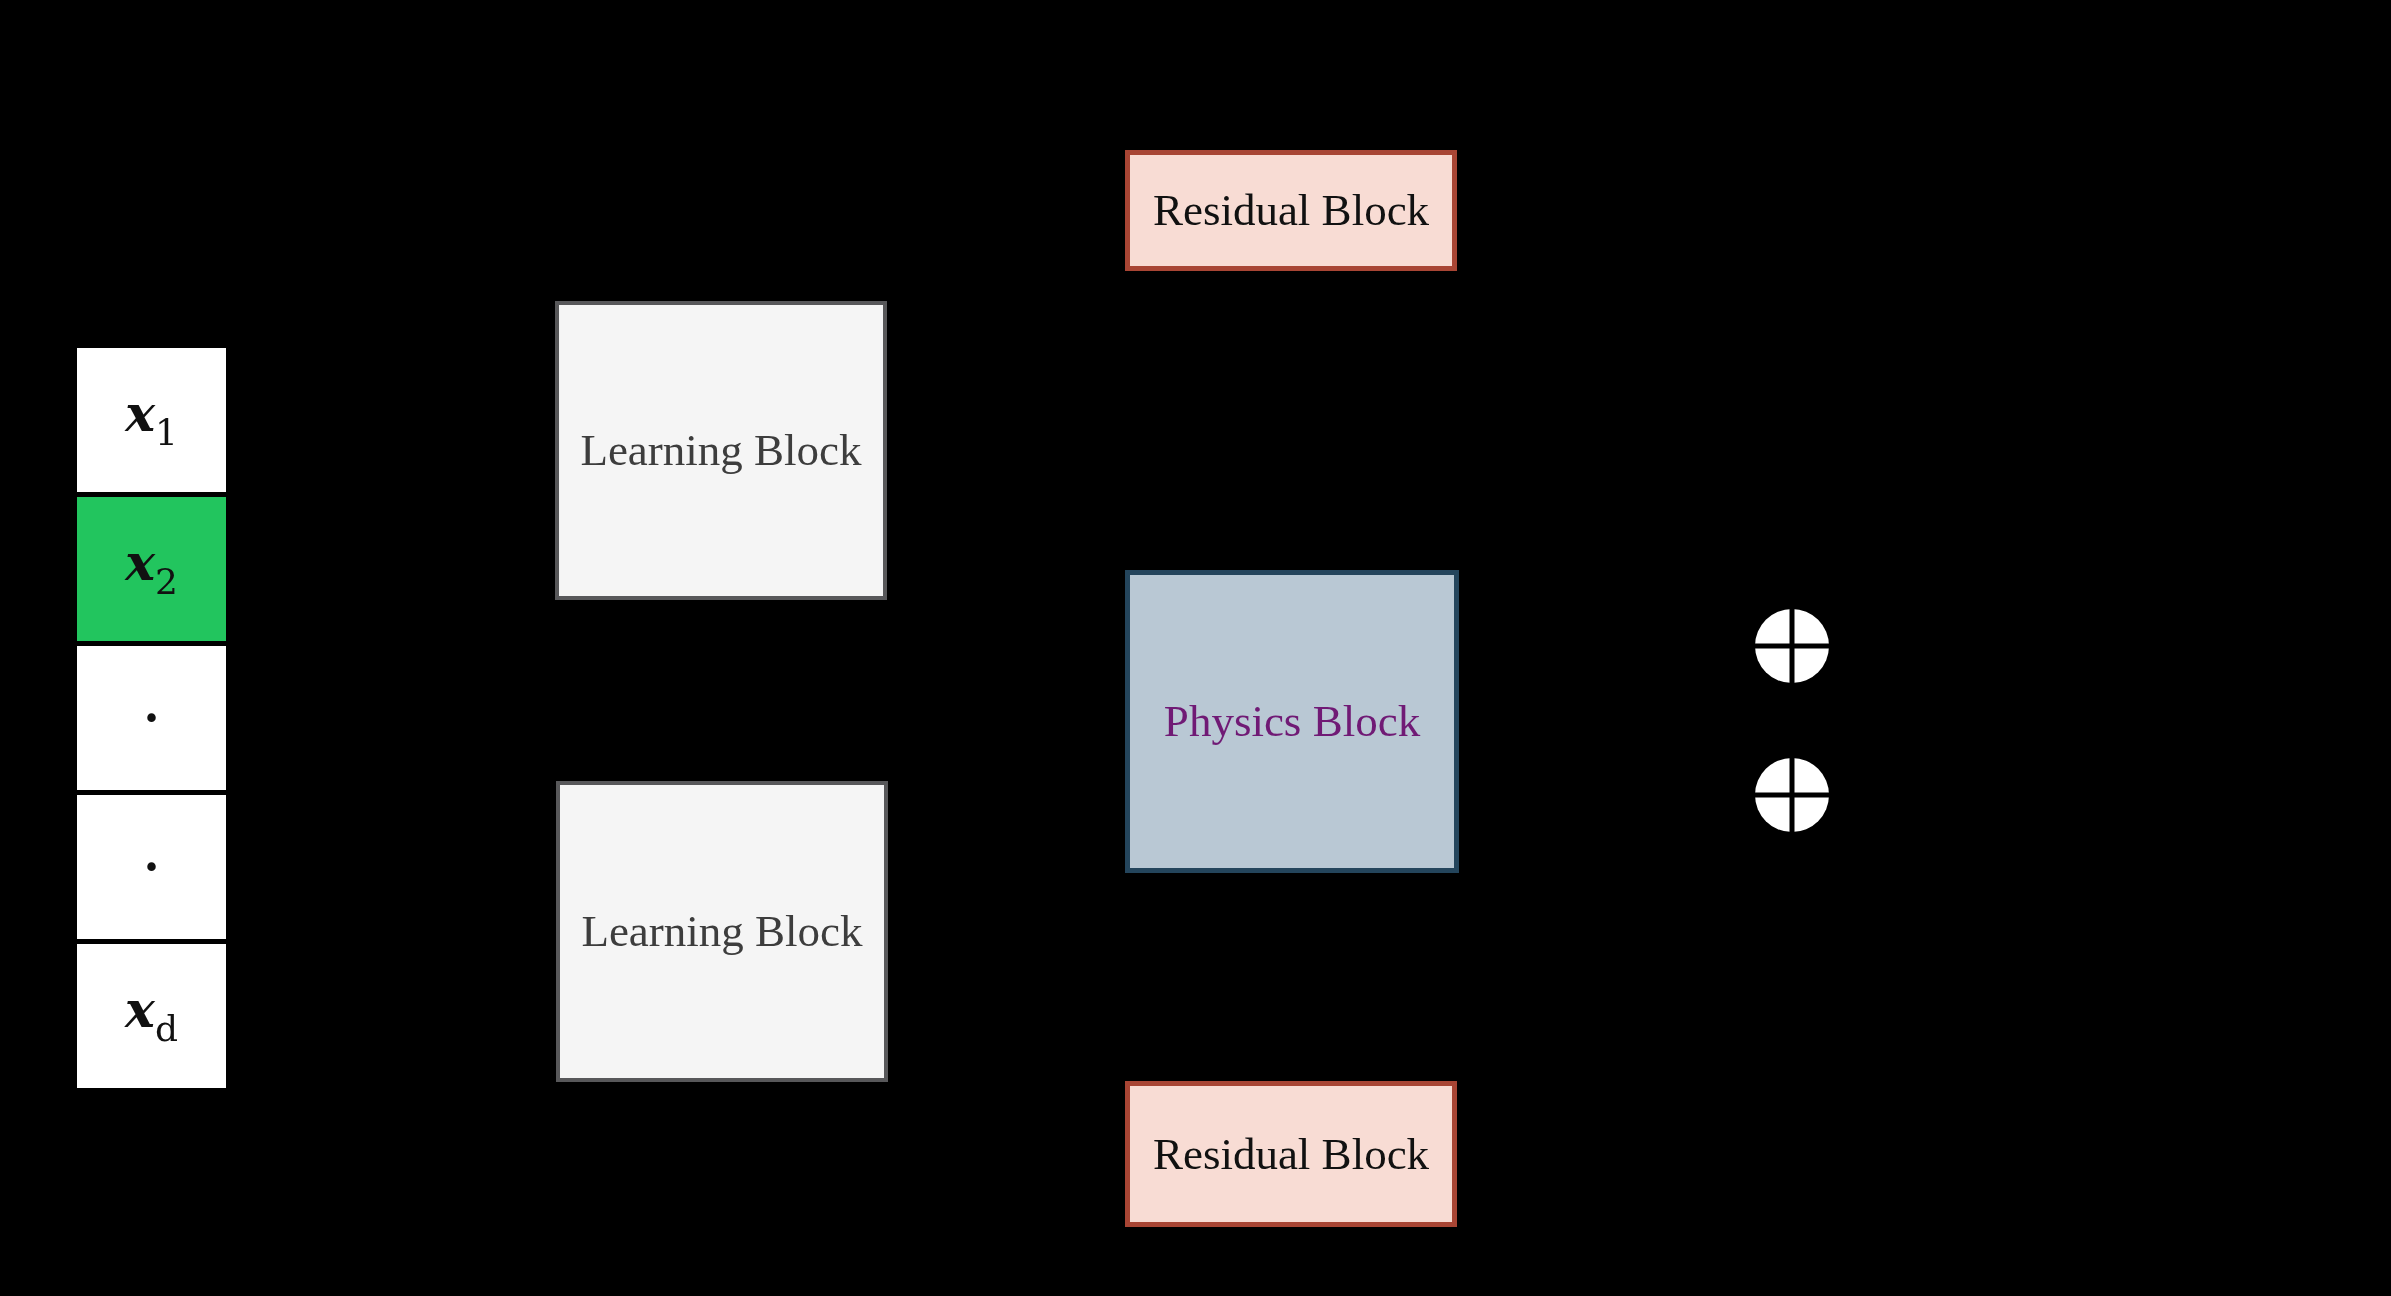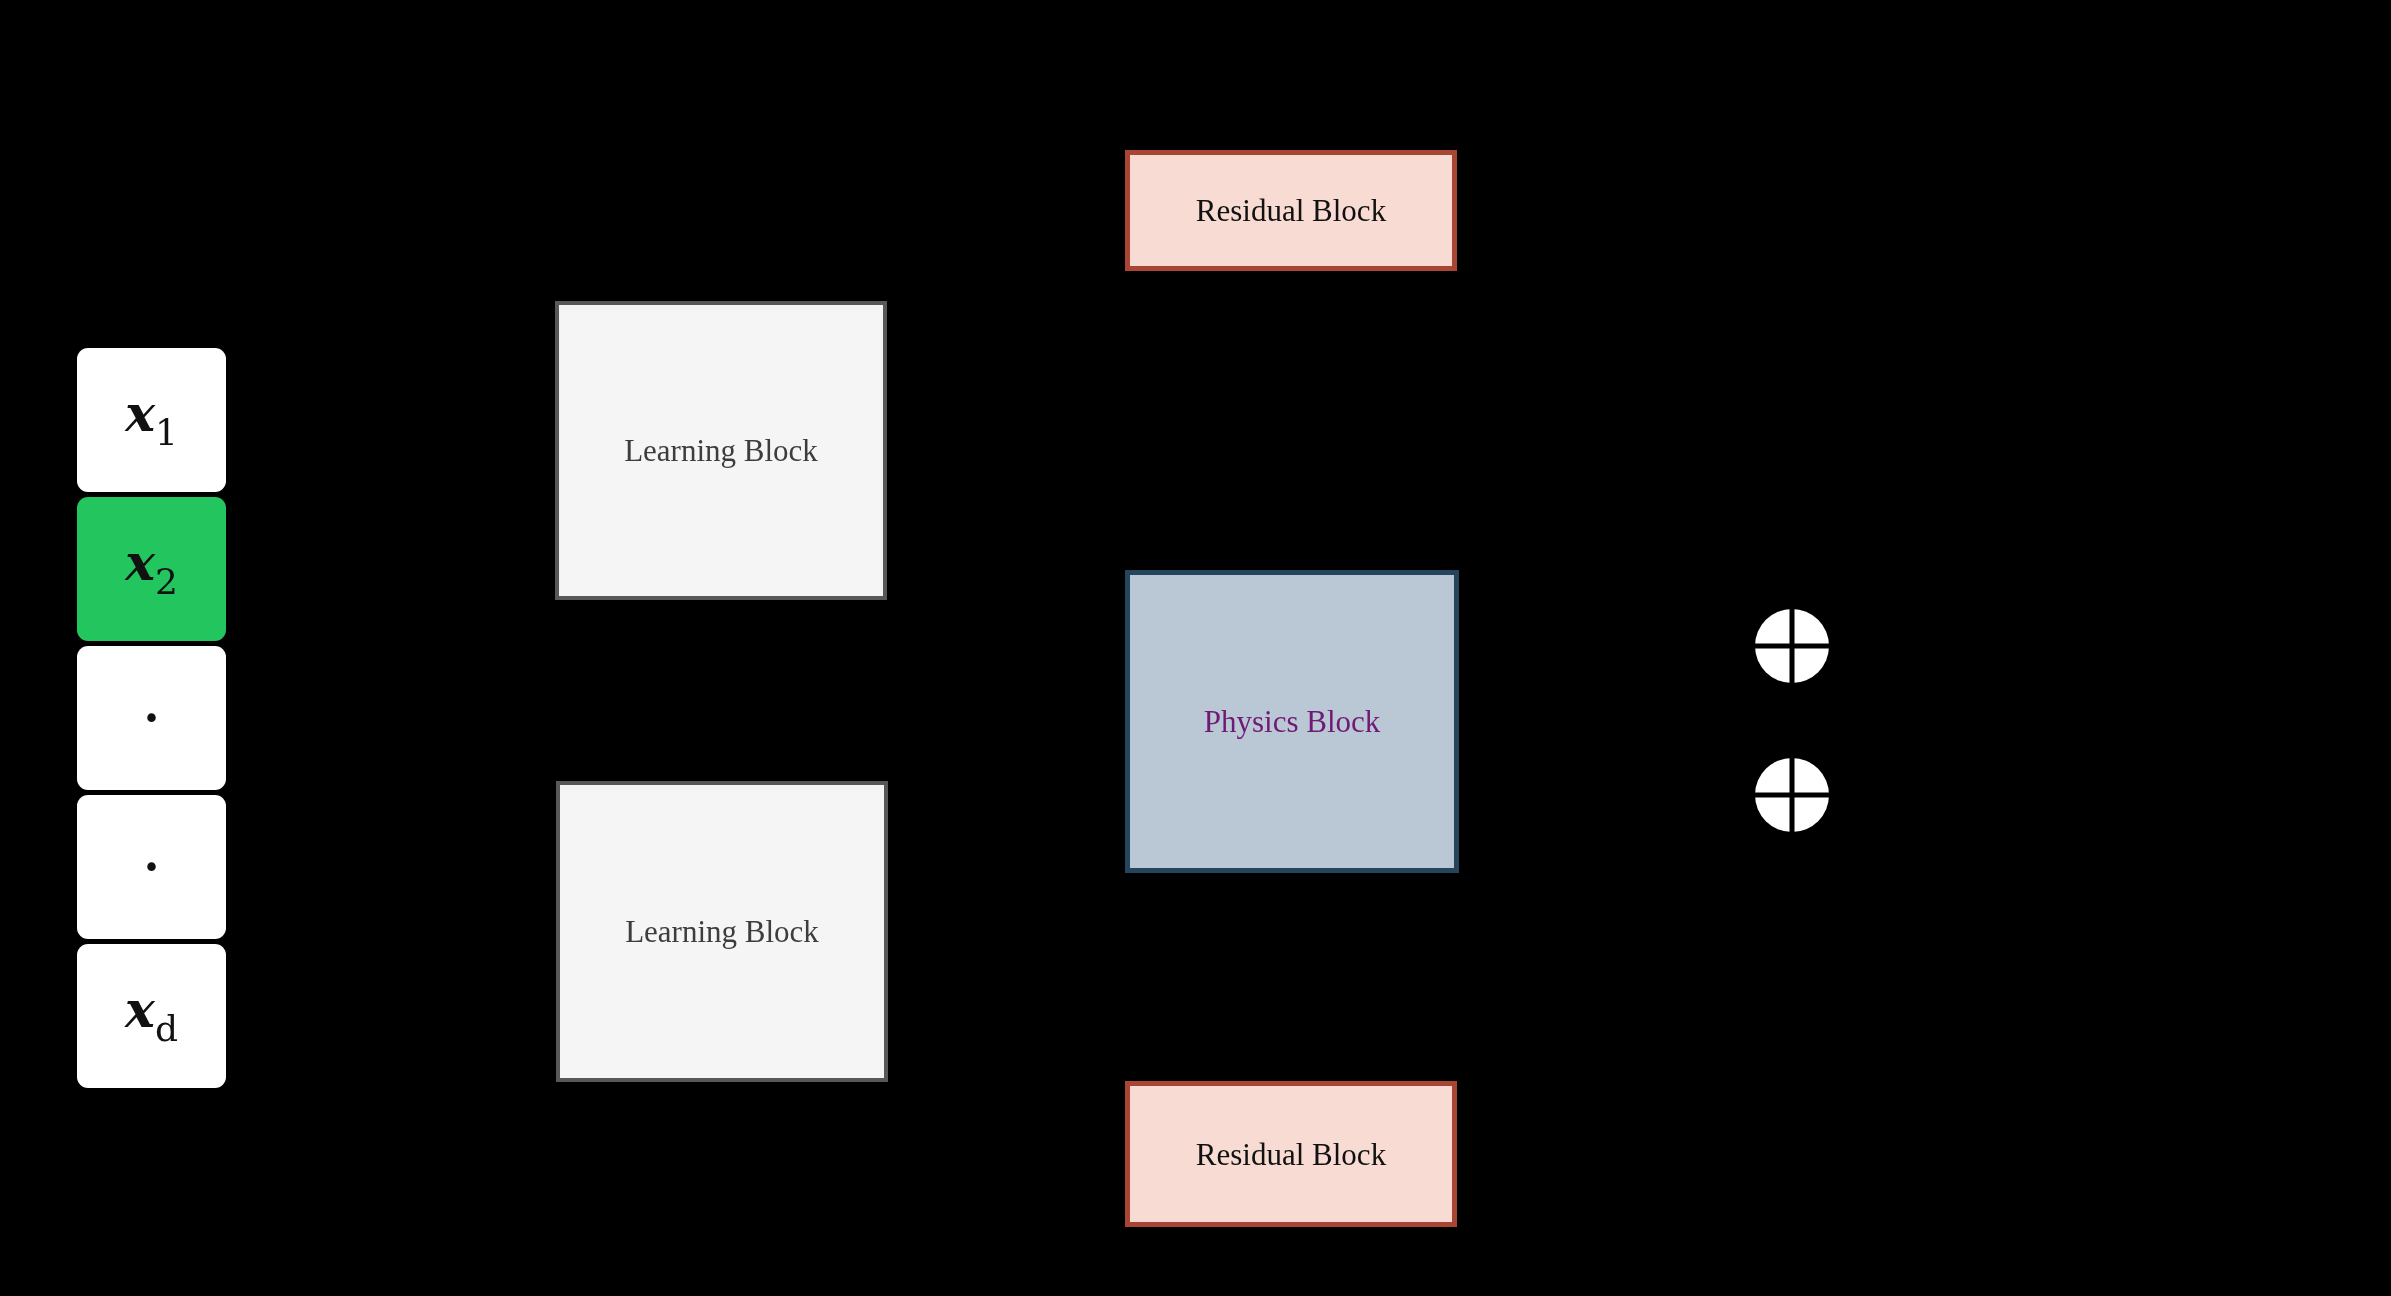--- a/index.html
+++ b/index.html
@@ -23,21 +23,20 @@
     flex-direction: column;
   }
   .vector-cell {
     flex: 1;
     background: #fff;
     margin-bottom: 5px;
     display: flex;
     align-items: center;
     justify-content: center;
     color: #111;
-    border-radius: 11px;
   }
   .vector-cell:last-child { margin-bottom: 8px; }
   .vector-var {
     font-family: "DejaVu Serif", serif;
     font-style: italic;
     font-weight: bold;
     font-size: 50px;
     line-height: 1;
   }
   .vector-var sub {
@@ -54,21 +53,21 @@
     line-height: 1;
   }
 
   
   .block {
     position: absolute;
     box-sizing: border-box;
     display: flex;
     align-items: center;
     justify-content: center;
-    font-size: 31px;
+    font-size: 45px;
     line-height: 1;
     white-space: nowrap;
   }
   #learning-block-1 { left: 555px; top: 301px; width: 332px; height: 299px; border: 4px solid; }
   #learning-block-2 { left: 556px; top: 781px; width: 332px; height: 301px; border: 4px solid; }
   #residual-block-top { left: 1125px; top: 150px; width: 332px; height: 121px; border: 5px solid; }
   #physics-block { left: 1125px; top: 570px; width: 334px; height: 303px; border: 5px solid; }
   #residual-block-bottom { left: 1125px; top: 1081px; width: 332px; height: 146px; border: 5px solid; }
 
   

